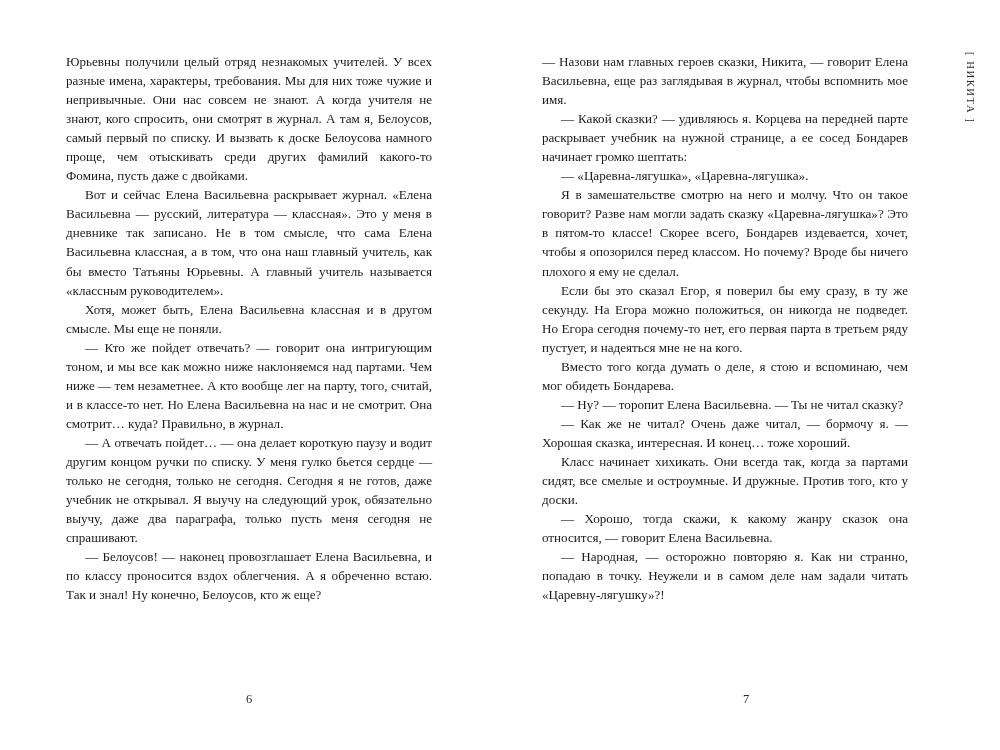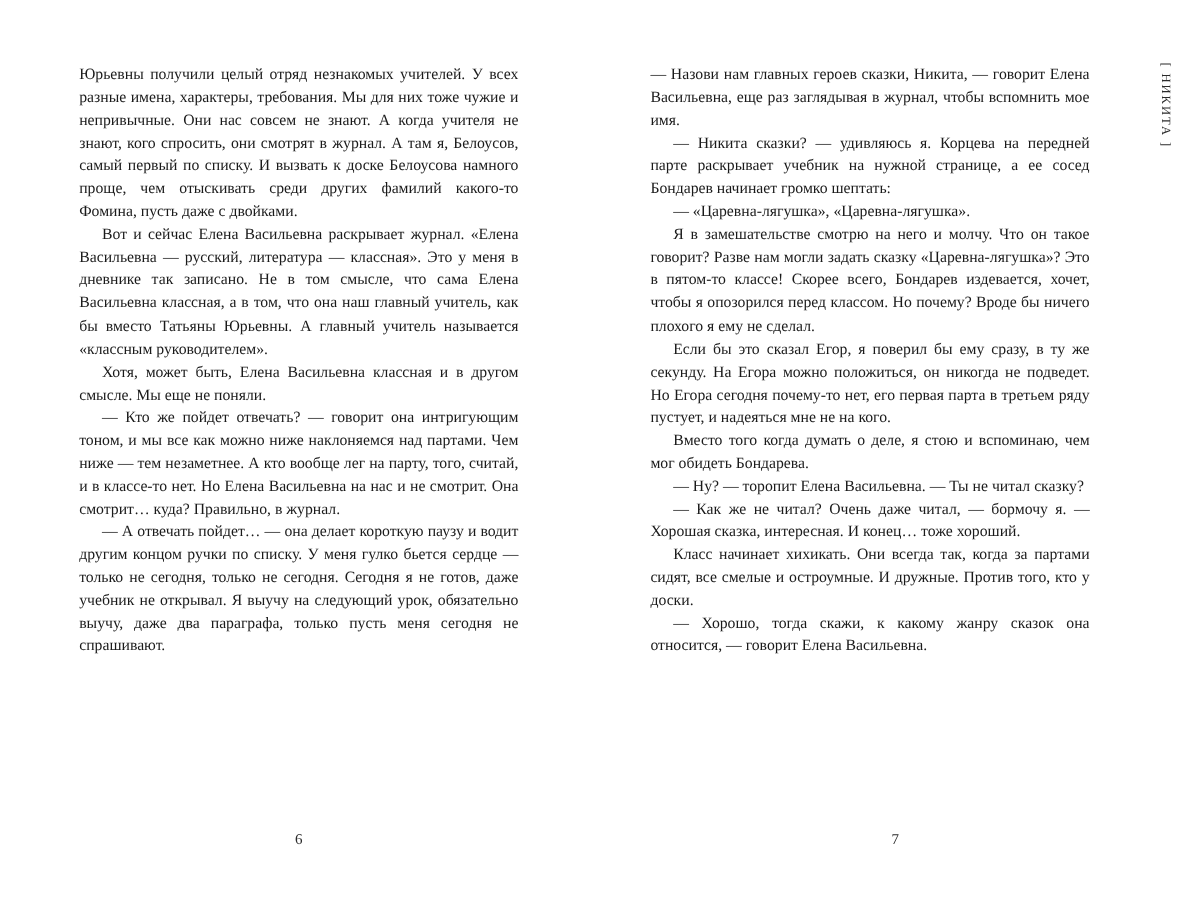--- a/index.html
+++ b/index.html
@@ -80,35 +80,37 @@
 
 <div class="page-spread">
 
   <div class="page page-left">
     <div class="column">
       <p class="para noindent">Юрьевны получили целый отряд незнакомых учителей. У всех разные имена, характеры, требования. Мы для них тоже чужие и непривычные. Они нас совсем не знают. А когда учителя не знают, кого спросить, они смотрят в журнал. А там я, Белоусов, самый первый по списку. И вызвать к доске Белоусова намного проще, чем отыскивать среди других фамилий какого-то Фомина, пусть даже с двойками.</p>
       <p class="para">Вот и сейчас Елена Васильевна раскрывает журнал. «Елена Васильевна — русский, литература — классная». Это у меня в дневнике так записано. Не в том смысле, что сама Елена Васильевна классная, а в том, что она наш главный учитель, как бы вместо Татьяны Юрьевны. А главный учитель называется «классным руководителем».</p>
       <p class="para">Хотя, может быть, Елена Васильевна классная и в другом смысле. Мы еще не поняли.</p>
       <p class="para">— Кто же пойдет отвечать? — говорит она интригующим тоном, и мы все как можно ниже наклоняемся над партами. Чем ниже — тем незаметнее. А кто вообще лег на парту, того, считай, и в классе-то нет. Но Елена Васильевна на нас и не смотрит. Она смотрит… куда? Правильно, в журнал.</p>
       <p class="para">— А отвечать пойдет… — она делает короткую паузу и водит другим концом ручки по списку. У меня гулко бьется сердце — только не сегодня, только не сегодня. Сегодня я не готов, даже учебник не открывал. Я выучу на следующий урок, обязательно выучу, даже два параграфа, только пусть меня сегодня не спрашивают.</p>
+      <p class="para">— Белоусов! — наконец провозглашает Елена Васильевна, и по классу проносится вздох облегчения. А я обреченно встаю. Так и знал! Ну конечно, Белоусов, кто ж еще?</p>
     </div>
     <div class="folio">6</div>
   </div>
 
   <div class="page page-right">
     <div class="column">
       <p class="para noindent">— Назови нам главных героев сказки, Никита, — говорит Елена Васильевна, еще раз заглядывая в журнал, чтобы вспомнить мое имя.</p>
-      <p class="para">— Никита сказки? — удивляюсь я. Корцева на передней парте раскрывает учебник на нужной странице, а ее сосед Бондарев начинает громко шептать:</p>
+      <p class="para">— Какой сказки? — удивляюсь я. Корцева на передней парте раскрывает учебник на нужной странице, а ее сосед Бондарев начинает громко шептать:</p>
       <p class="para">— «Царевна-лягушка», «Царевна-лягушка».</p>
       <p class="para">Я в замешательстве смотрю на него и молчу. Что он такое говорит? Разве нам могли задать сказку «Царевна-лягушка»? Это в пятом-то классе! Скорее всего, Бондарев издевается, хочет, чтобы я опозорился перед классом. Но почему? Вроде бы ничего плохого я ему не сделал.</p>
       <p class="para">Если бы это сказал Егор, я поверил бы ему сразу, в ту же секунду. На Егора можно положиться, он никогда не подведет. Но Егора сегодня почему-то нет, его первая парта в третьем ряду пустует, и надеяться мне не на кого.</p>
       <p class="para">Вместо того когда думать о деле, я стою и вспоминаю, чем мог обидеть Бондарева.</p>
       <p class="para">— Ну? — торопит Елена Васильевна. — Ты не читал сказку?</p>
       <p class="para">— Как же не читал? Очень даже читал, — бормочу я. — Хорошая сказка, интересная. И конец… тоже хороший.</p>
       <p class="para">Класс начинает хихикать. Они всегда так, когда за партами сидят, все смелые и остроумные. И дружные. Против того, кто у доски.</p>
       <p class="para">— Хорошо, тогда скажи, к какому жанру сказок она относится, — говорит Елена Васильевна.</p>
+      <p class="para">— Народная, — осторожно повторяю я. Как ни странно, попадаю в точку. Неужели и в самом деле нам задали читать «Царевну-лягушку»?!</p>
       <p class="para"></p>
     </div>
     <div class="folio">7</div>
     <div class="running-head">[ НИКИТА ]</div>
   </div>
 
 </div>
 
 </body></html>

